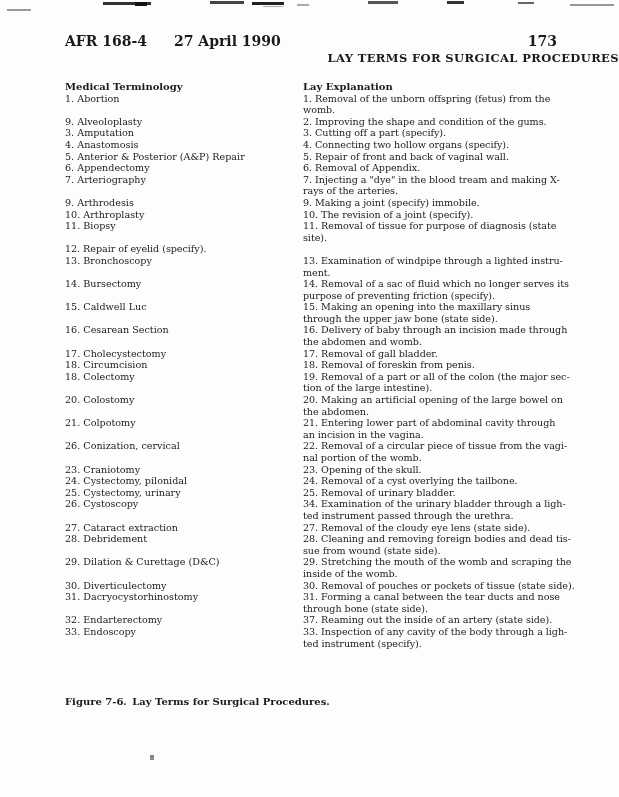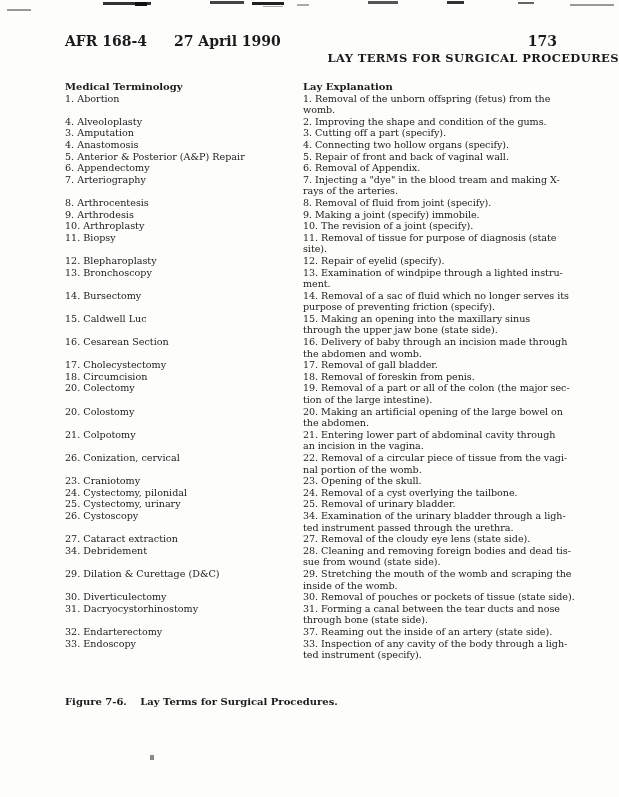--- a/index.html
+++ b/index.html
@@ -24,21 +24,21 @@
     font-size:9.6px; line-height:11.6px;
   }
   .row { display:grid; grid-template-columns:238px 1fr; align-items:start; }
   .term { padding-right:8px; }
   .expl { white-space:pre; letter-spacing:-0.05px; }
   .head { font-weight:bold; font-size:10px; letter-spacing:0; white-space:normal; }
   .figure-caption {
     position:absolute; top:696px; left:65px;
     font-weight:bold; font-size:10px;
   }
-  .cap-label { margin-right:10px; }
+  .cap-label { margin-right:2px; }
 </style>
 </head>
 <body>
 
 <div class="page">
 
   <div class="dash" style="left:7px;top:9px;width:24px;height:2px;background:#999;"></div>
   <div class="dash" style="left:103px;top:2px;width:48px;height:3px;background:#333;"></div>
   <div class="dash" style="left:135px;top:2px;width:12px;height:4px;background:#111;"></div>
   <div class="dash" style="left:210px;top:1px;width:34px;height:3px;background:#444;"></div>
@@ -67,21 +67,21 @@
       <div class="expl head">Lay Explanation</div>
     </div>
     <div id="rows-container">
       <div class="row">
         <div class="term">1. Abortion</div>
         <div class="expl">1. Removal of the unborn offspring (fetus) from the
 womb.</div>
       </div>
 
       <div class="row">
-        <div class="term">4. Alveoloplasty</div>
+        <div class="term">9. Alveoloplasty</div>
         <div class="expl">2. Improving the shape and condition of the gums.</div>
       </div>
 
       <div class="row">
         <div class="term">3. Amputation</div>
         <div class="expl">3. Cutting off a part (specify).</div>
       </div>
 
       <div class="row">
         <div class="term">4. Anastomosis</div>
@@ -97,43 +97,38 @@
         <div class="term">6. Appendectomy</div>
         <div class="expl">6. Removal of Appendix.</div>
       </div>
 
       <div class="row">
         <div class="term">7. Arteriography</div>
         <div class="expl">7. Injecting a "dye" in the blood tream and making X-
 rays of the arteries.</div>
       </div>
 
-      <div class="row">
-        <div class="term">8. Arthrocentesis</div>
-        <div class="expl">8. Removal of fluid from joint (specify).</div>
-      </div>
 
       <div class="row">
         <div class="term">9. Arthrodesis</div>
         <div class="expl">9. Making a joint (specify) immobile.</div>
       </div>
 
       <div class="row">
         <div class="term">10. Arthroplasty</div>
         <div class="expl">10. The revision of a joint (specify).</div>
       </div>
 
       <div class="row">
         <div class="term">11. Biopsy</div>
         <div class="expl">11. Removal of tissue for purpose of diagnosis (state
 site).</div>
       </div>
 
       <div class="row">
-        <div class="term">12. Blepharoplasty</div>
         <div class="expl">12. Repair of eyelid (specify).</div>
       </div>
 
       <div class="row">
         <div class="term">13. Bronchoscopy</div>
         <div class="expl">13. Examination of windpipe through a lighted instru-
 ment.</div>
       </div>
 
       <div class="row">
@@ -158,21 +153,21 @@
         <div class="term">17. Cholecystectomy</div>
         <div class="expl">17. Removal of gall bladder.</div>
       </div>
 
       <div class="row">
         <div class="term">18. Circumcision</div>
         <div class="expl">18. Removal of foreskin from penis.</div>
       </div>
 
       <div class="row">
-        <div class="term">20. Colectomy</div>
+        <div class="term">18. Colectomy</div>
         <div class="expl">19. Removal of a part or all of the colon (the major sec-
 tion of the large intestine).</div>
       </div>
 
       <div class="row">
         <div class="term">20. Colostomy</div>
         <div class="expl">20. Making an artificial opening of the large bowel on
 the abdomen.</div>
       </div>
 
@@ -208,21 +203,21 @@
         <div class="expl">34. Examination of the urinary bladder through a ligh-
 ted instrument passed through the urethra.</div>
       </div>
 
       <div class="row">
         <div class="term">27. Cataract extraction</div>
         <div class="expl">27. Removal of the cloudy eye lens (state side).</div>
       </div>
 
       <div class="row">
-        <div class="term">34. Debridement</div>
+        <div class="term">28. Debridement</div>
         <div class="expl">28. Cleaning and removing foreign bodies and dead tis-
 sue from wound (state side).</div>
       </div>
 
       <div class="row">
         <div class="term">29. Dilation &amp; Curettage (D&amp;C)</div>
         <div class="expl">29. Stretching the mouth of the womb and scraping the
 inside of the womb.</div>
       </div>
 

